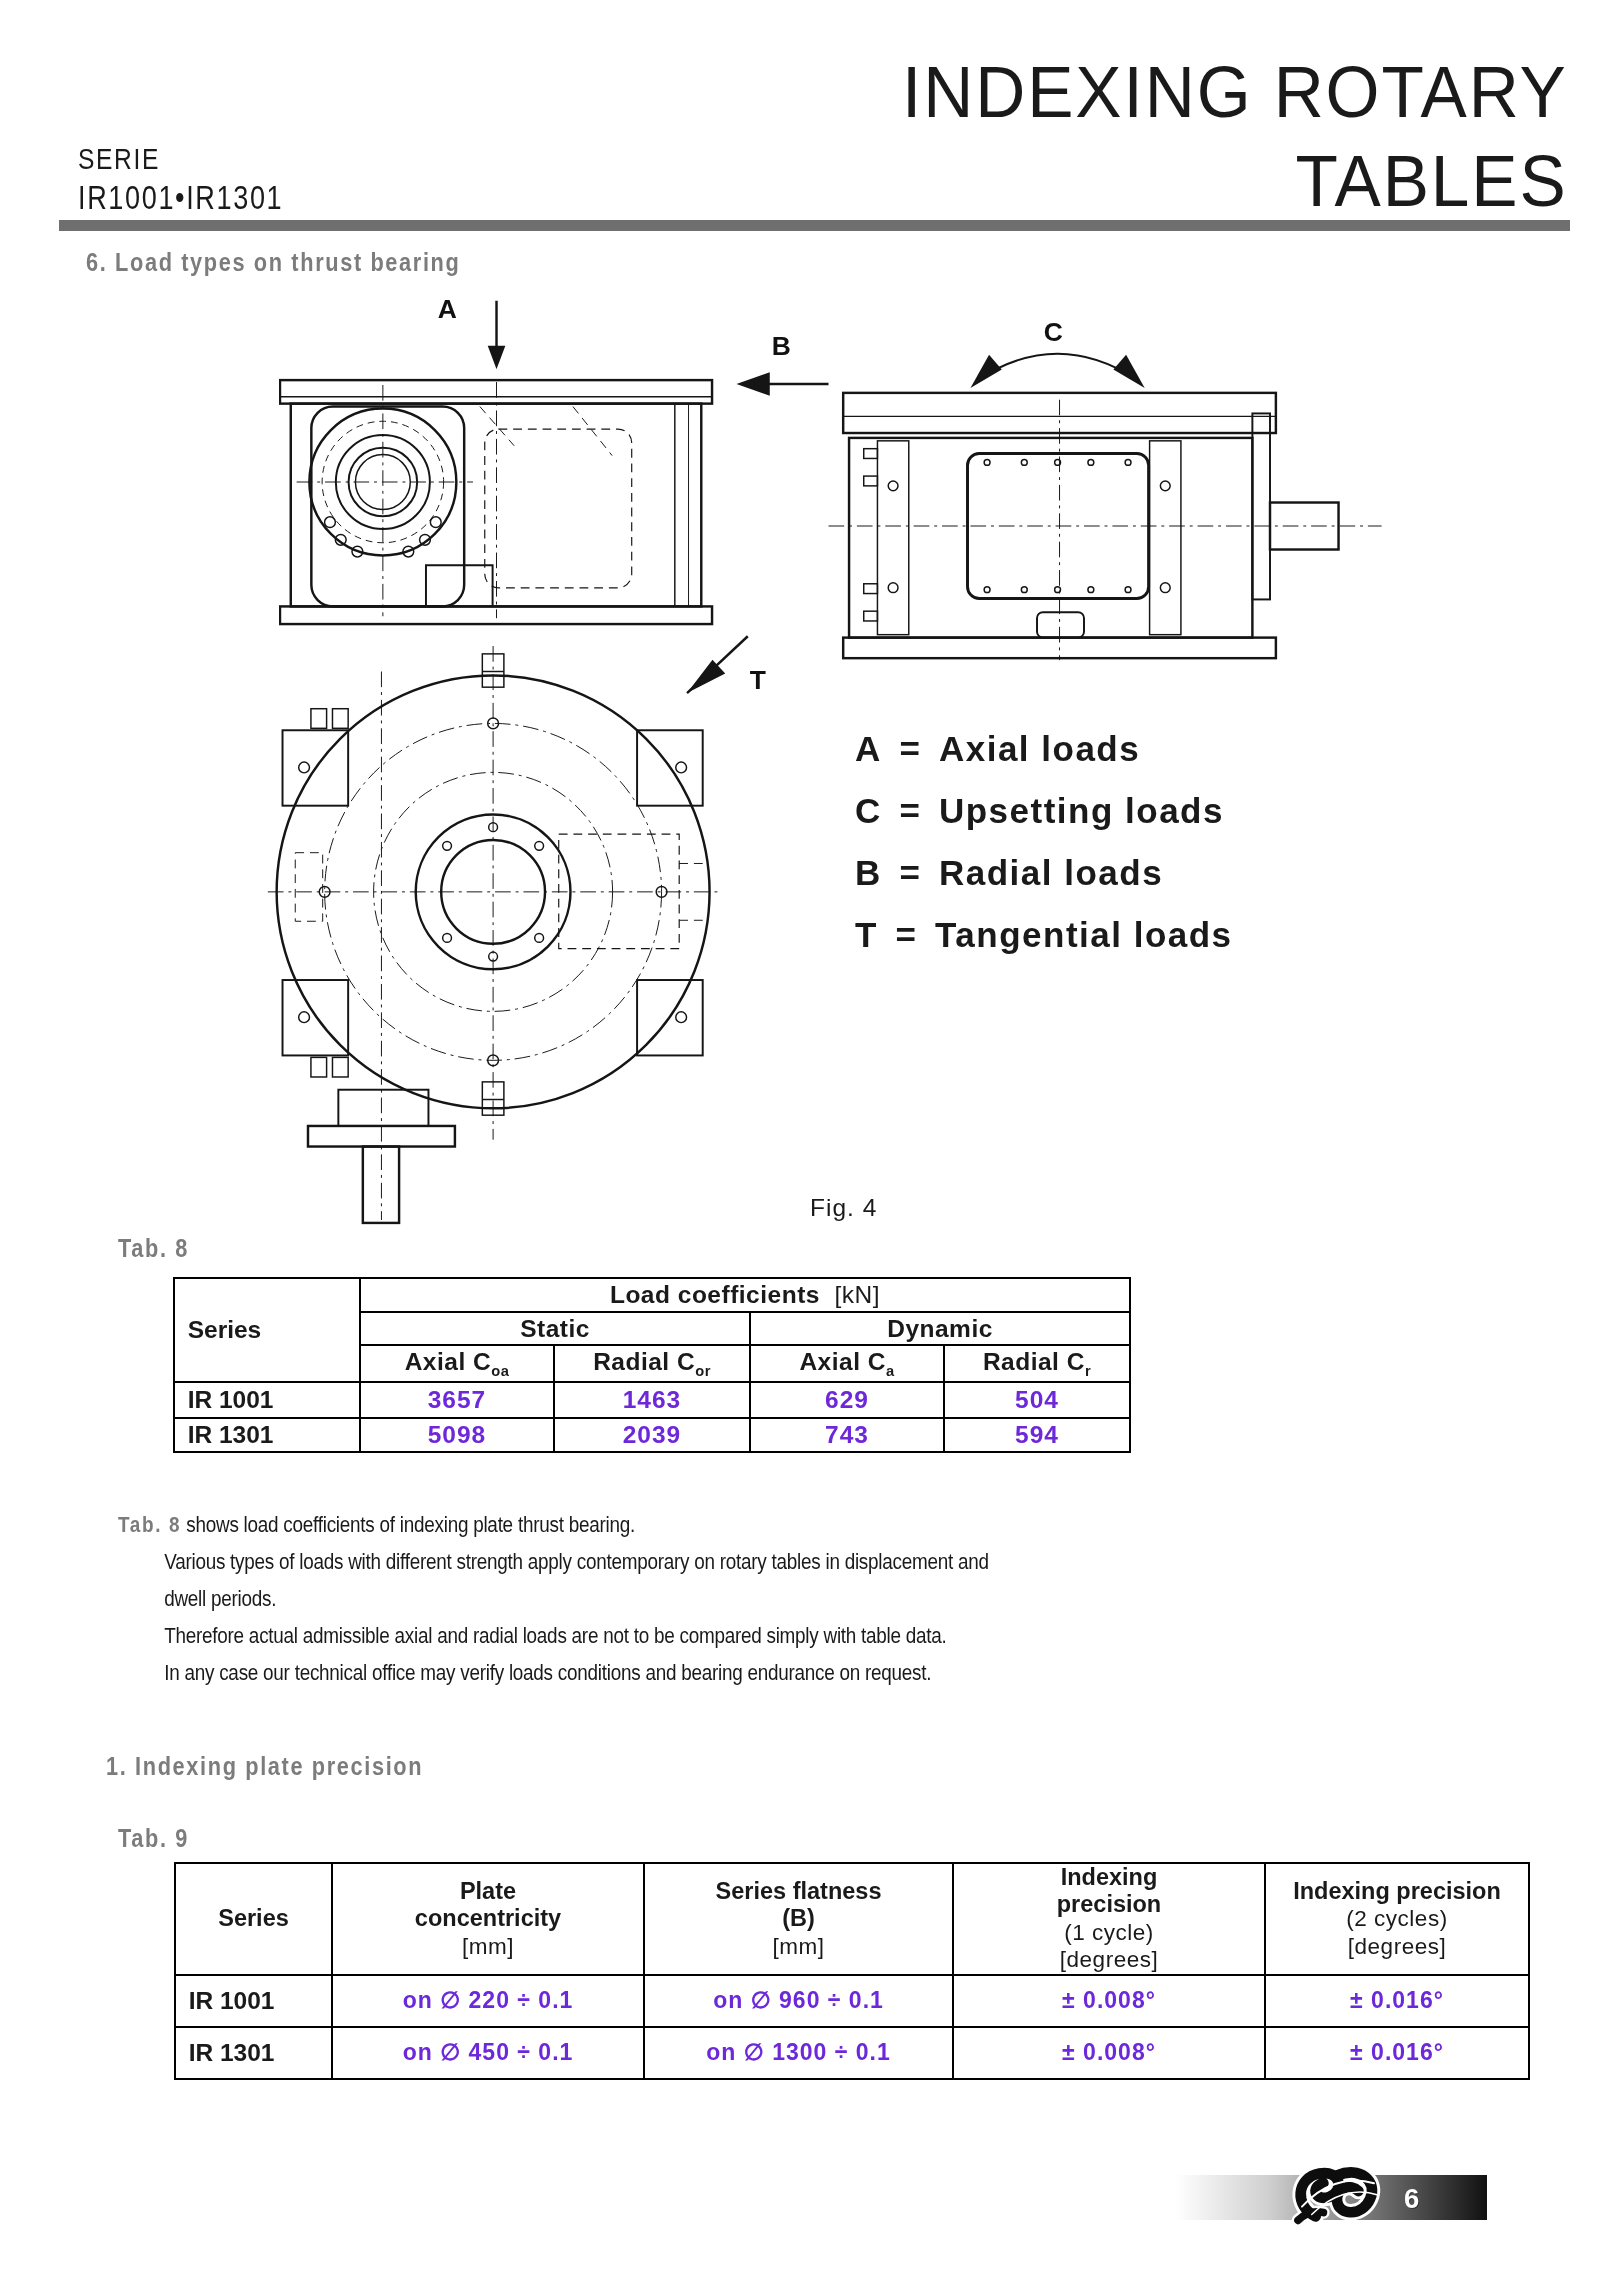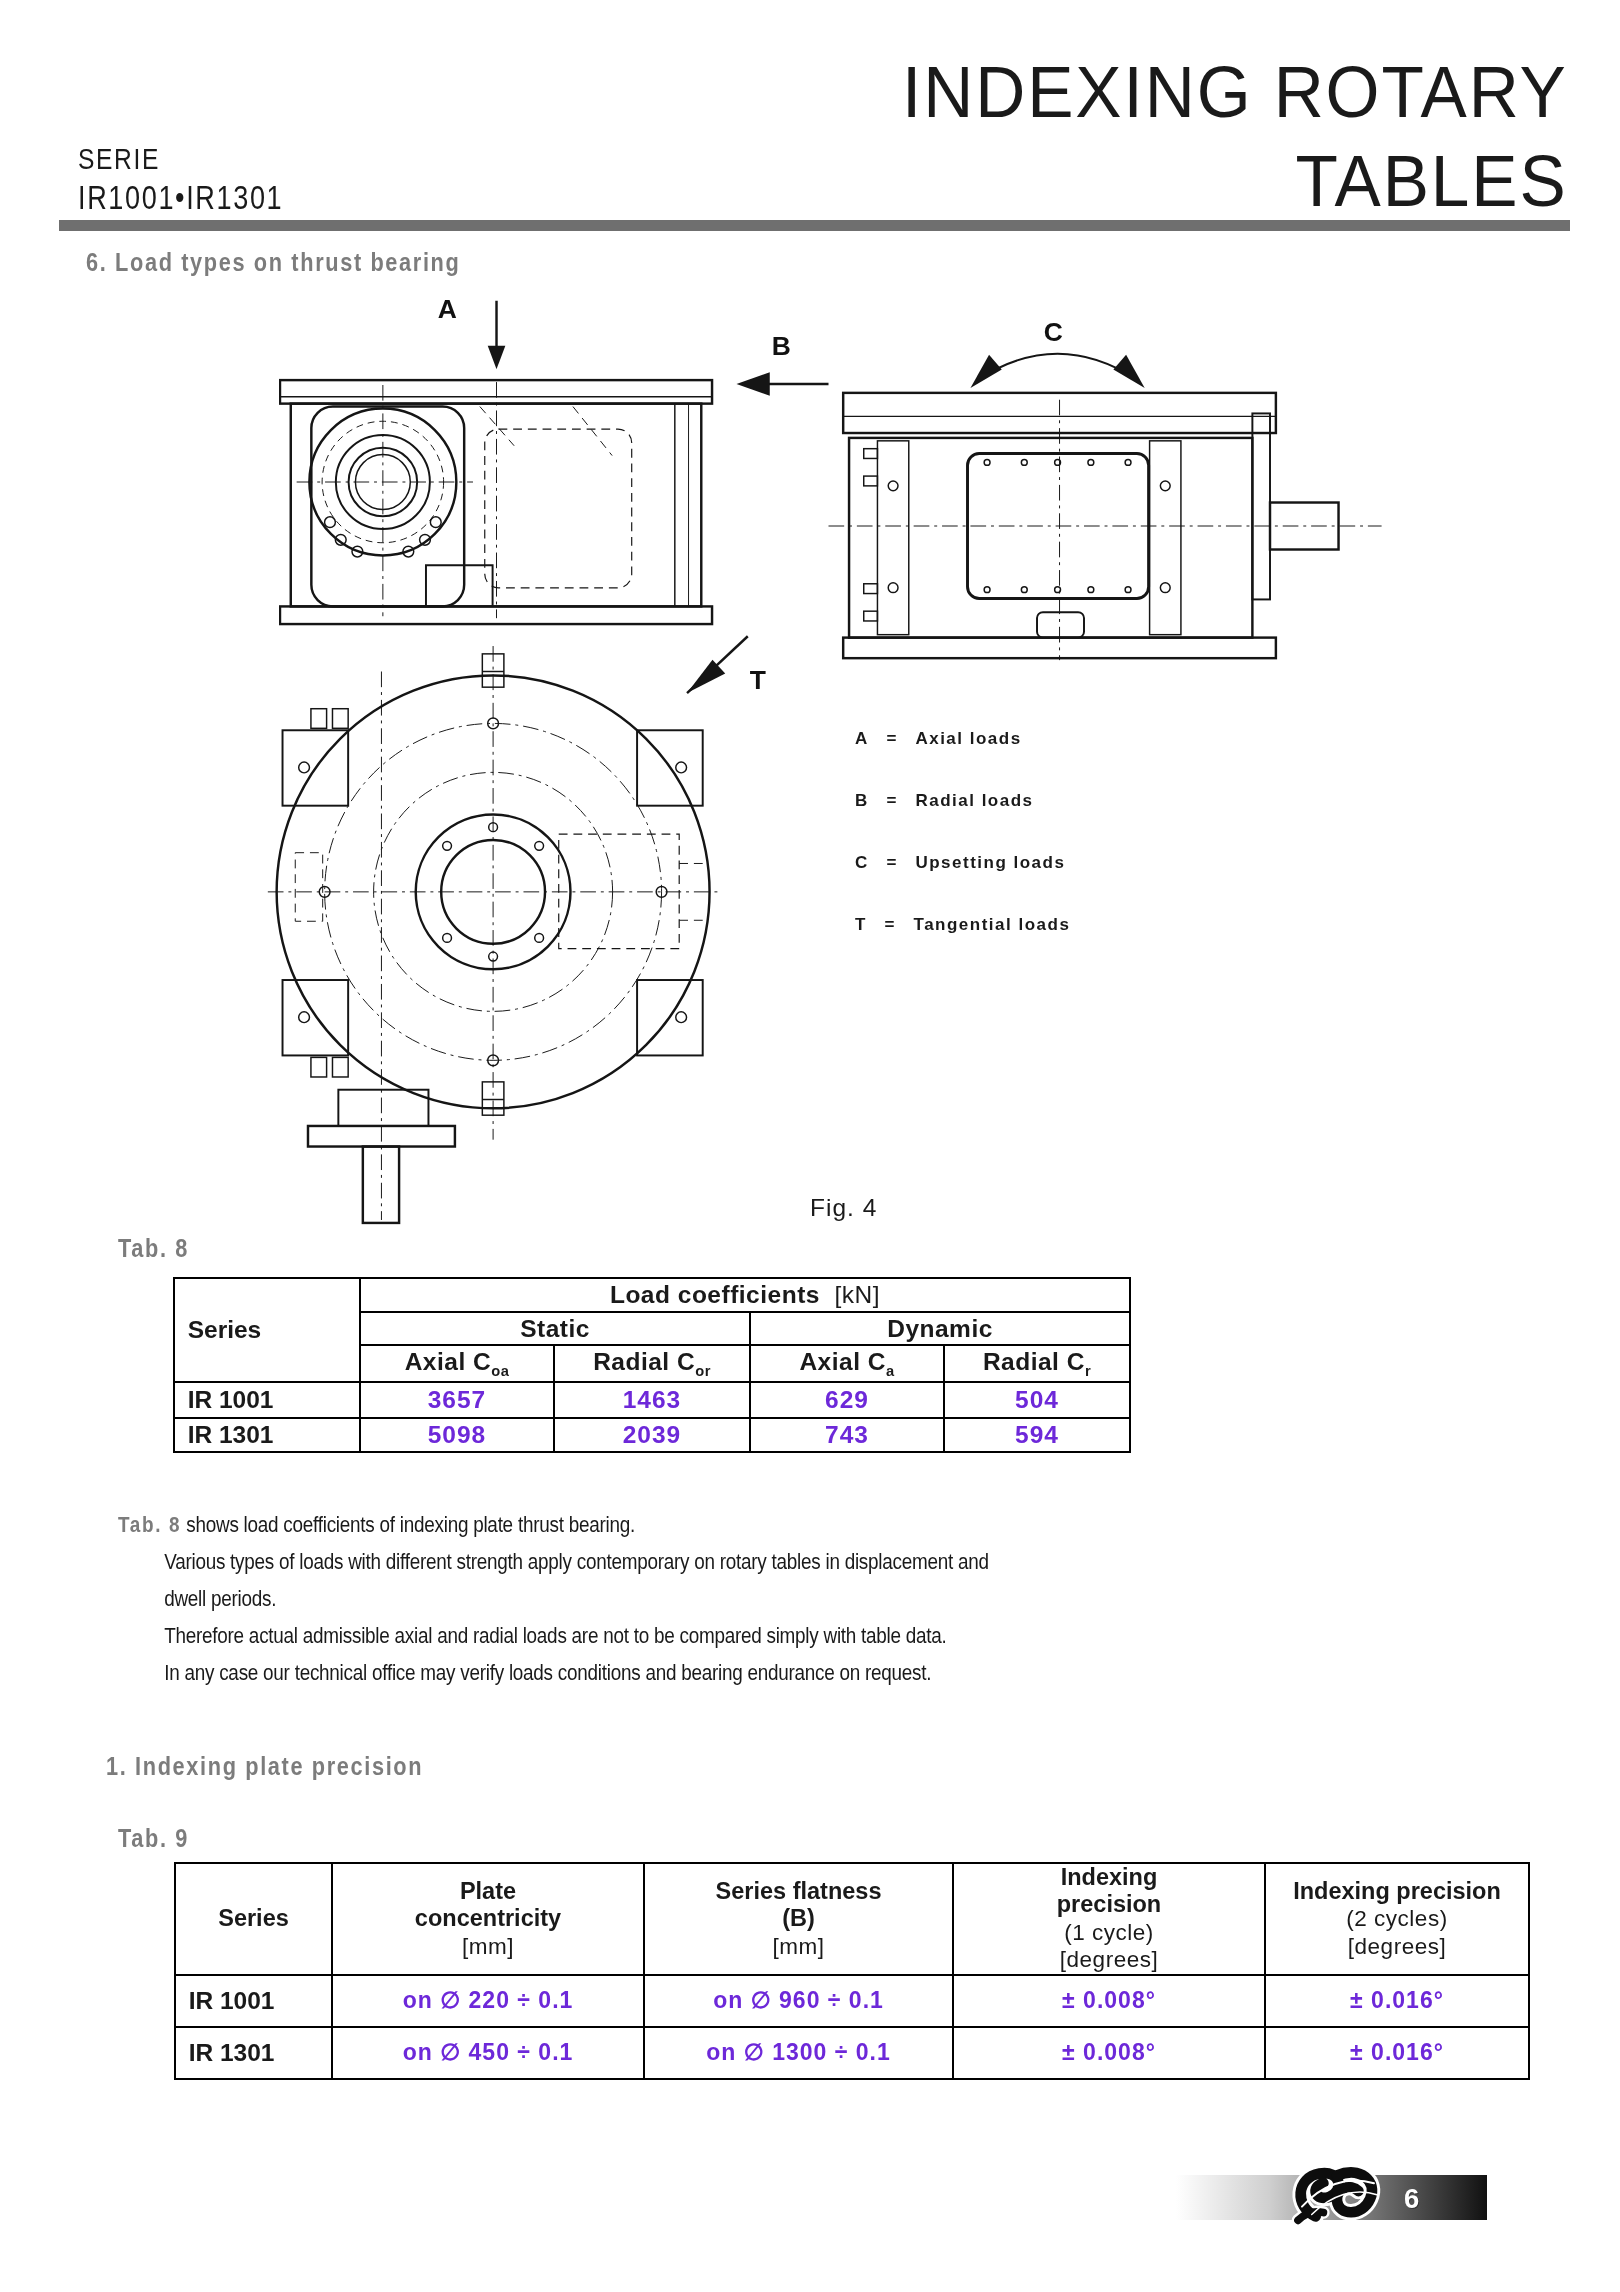--- a/index.html
+++ b/index.html
@@ -19,21 +19,21 @@
   
   .gray-heading{color:#7c7c7c;font-weight:bold;font-size:26.5px;letter-spacing:2px;
                 transform:scaleX(.82);transform-origin:left top;white-space:nowrap;}
 
   
   .draw line,.draw rect,.draw circle,.draw path,.draw polyline,.draw ellipse{stroke:#151515;fill:none;}
   .draw polygon{fill:#151515;stroke:none;}
   .draw text{fill:#111;stroke:none;font-family:"Liberation Sans",sans-serif;font-weight:bold;font-size:27px;}
 
   
-  .legend-row{font-weight:bold;font-size:17px;letter-spacing:1.5px;height:62px;white-space:nowrap;}
+  .legend-row{font-weight:bold;font-size:35px;letter-spacing:1.5px;height:62px;white-space:nowrap;}
   .legend-row .eq{display:inline-block;margin:0 17.6px;}
   .fig-caption{font-size:24.5px;letter-spacing:1px;margin-left:14px;}
 
   
   table.tech{border-collapse:collapse;table-layout:fixed;background:#fff;}
   table.tech td{border:2px solid #000;text-align:center;vertical-align:middle;
                 font-size:24.5px;padding:0;}
   table.tech{border:2.9px solid #000;}
   .t8 .series-cell,.t9 .series-cell{text-align:left;padding-left:12.7px;font-weight:bold;}
   .t8 td.hdr{font-weight:bold;letter-spacing:0.5px;}
@@ -198,24 +198,24 @@
       <polygon points="436,62 462,28 475,42"></polygon>
       <text x="500" y="58">T</text>
     </g>
   </svg>
 
   <div class="abs" style="left:855px;top:729px;">
     <div class="legend-row">
       <span>A</span><span class="eq">=</span><span>Axial loads</span>
     </div>
     <div class="legend-row">
-      <span>B</span><span class="eq">=</span><span>Radial loads</span>
+      <span>C</span><span class="eq">=</span><span>Upsetting loads</span>
     </div>
     <div class="legend-row">
-      <span>C</span><span class="eq">=</span><span>Upsetting loads</span>
+      <span>B</span><span class="eq">=</span><span>Radial loads</span>
     </div>
     <div class="legend-row">
       <span>T</span><span class="eq">=</span><span>Tangential loads</span>
     </div>
   </div>
 
   <div class="abs fig-caption" style="left:796px;top:1194px;">Fig. 4</div>
 
   <div class="abs gray-heading" style="left:118px;top:1233px;">Tab. 8</div>
 

